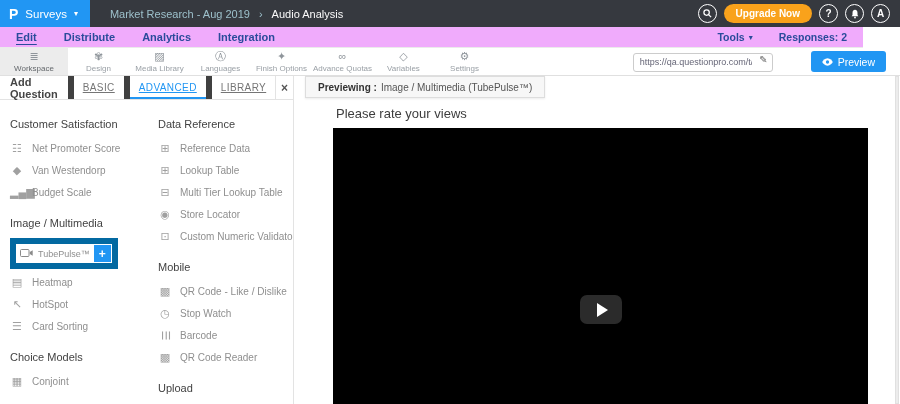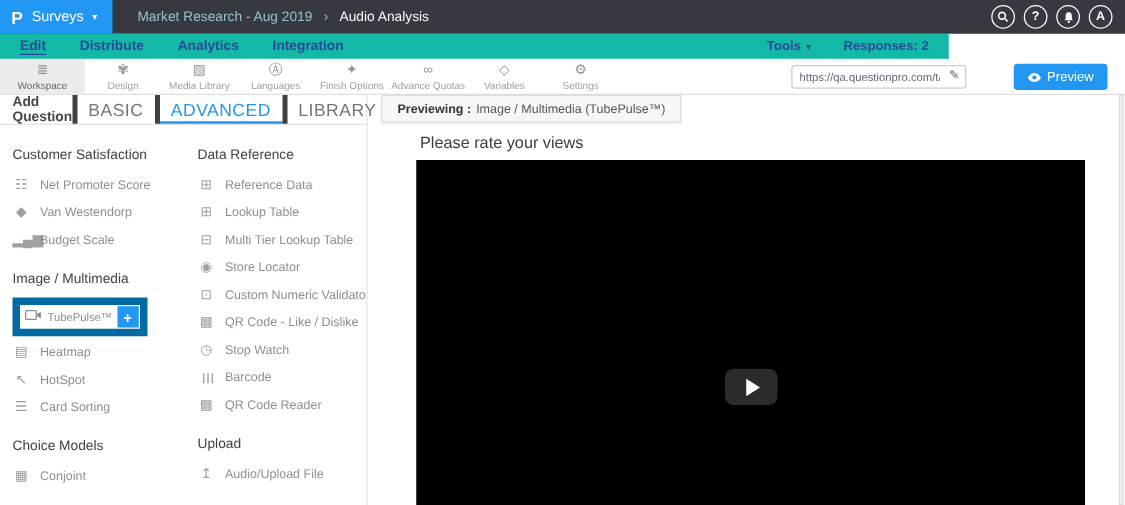--- a/index.html
+++ b/index.html
@@ -14,21 +14,21 @@
   .caret{color:#fff;font-size:8px;}
   .breadcrumb{margin-left:20px;display:flex;gap:9px;align-items:flex-start;font-size:11px;}
   .bc-name{color:#9dc0cb;cursor:pointer;}
   .bc-sep{color:#9dc0cb;font-size:11px;}
   .bc-page{color:#fafafa;}
   .topbar-right{margin-left:auto;display:flex;align-items:center;gap:7px;margin-right:10px;}
   .circle-btn{width:19px;height:19px;border:1.5px solid #fff;border-radius:50%;display:flex;align-items:center;justify-content:center;color:#fff;font-size:10px;font-weight:bold;cursor:pointer;flex:none;}
   .upgrade-btn{height:19px;padding:0 12px;border-radius:10px;background:#f9a21b;color:#fff;font-size:10px;font-weight:bold;display:flex;align-items:center;cursor:pointer;}
 
   
-  .menubar{position:absolute;top:27px;left:0;width:759px;height:21px;background:#14b8a6;border-bottom:1px solid #ebebeb;display:flex;align-items:center;padding:0 16px;}
+  .menubar{position:absolute;top:27px;left:0;width:863px;height:21px;background:#f0abfc;border-bottom:1px solid #ebebeb;display:flex;align-items:center;padding:0 16px;}
   .menu-item{font-size:11px;font-weight:bold;color:#2a4b9b;margin-right:27px;cursor:pointer;}
   .menu-item.active{text-decoration:underline;text-underline-offset:3px;}
   .menubar-right{margin-left:auto;display:flex;gap:26px;align-items:center;}
   .tools-label,.responses-label{font-size:10.5px;font-weight:bold;color:#2a4b9b;cursor:pointer;display:flex;gap:4px;align-items:center;}
   .tools-label .caret{color:#2a4b9b;}
 
   
   .toolbar{position:absolute;top:48px;left:0;width:900px;height:28px;background:#fff;border-bottom:1px solid #e0e0e0;display:flex;align-items:stretch;}
   .tool-item{width:61px;display:flex;flex-direction:column;align-items:center;justify-content:center;gap:2px;cursor:pointer;}
   .tool-item.active{background:#ececec;width:68px;}
@@ -38,21 +38,21 @@
   .toolbar-right{margin-left:auto;display:flex;align-items:center;gap:38px;padding-right:14px;}
   .url-wrap{position:relative;}
   .url-input{width:140px;height:19px;border:1px solid #ccc;border-radius:3px;font-size:9px;color:#667;padding:0 20px 0 6px;font-family:inherit;outline:none;}
   .pencil-icon{position:absolute;right:5px;top:3px;font-size:10px;color:#666;cursor:pointer;}
   .preview-btn{height:21px;padding:0 11px;background:#2196f3;border-radius:3px;color:#fff;font-size:10.5px;display:flex;align-items:center;gap:5px;cursor:pointer;}
 
   
   .panel-header{position:absolute;top:76px;left:0;width:294px;height:24px;border-bottom:1px solid #e3e3e3;border-right:1px solid #e3e3e3;background:#fff;display:flex;align-items:stretch;}
   .panel-title{font-size:11px;font-weight:bold;color:#454545;align-self:center;padding-left:10px;}
   .panel-tabs{margin-left:auto;display:flex;}
-  .panel-tab{font-size:14px;color:#757575;letter-spacing:.4px;display:flex;align-items:center;padding:0 9px;border-left:4px solid #404040;cursor:pointer;}
+  .panel-tab{font-size:10px;color:#757575;letter-spacing:.4px;display:flex;align-items:center;padding:0 9px;border-left:6px solid #404040;cursor:pointer;text-decoration:underline;}
   .panel-tab.active{color:#2196f3;box-shadow:inset 0 -2px 0 #2196f3;}
   .panel-close{width:22px;display:flex;align-items:center;justify-content:center;border-left:1px solid #e3e3e3;color:#555;font-size:12px;font-weight:bold;cursor:pointer;}
   .panel-body{position:absolute;top:100px;left:0;width:294px;height:304px;border-right:1px solid #e3e3e3;overflow:hidden;background:#fff;}
   .col{position:absolute;top:12px;}
   .col-left{left:10px;width:138px;}
   .col-mid{left:158px;width:134px;}
   .section-title{font-size:11px;color:#424242;font-weight:normal;margin:14px 0 7px;}
   .col .section-title:first-child{margin-top:6px;}
   .qt-item{display:flex;align-items:center;gap:8px;height:22px;cursor:pointer;}
   .qt-icon{width:14px;text-align:center;font-size:11px;color:#a0a0a0;flex:none;line-height:1;}
@@ -87,20 +87,21 @@
     <span class="bc-sep">›</span>
     <span class="bc-page">Audio Analysis</span>
   </div>
   <div class="topbar-right">
     <div class="circle-btn">
       <svg width="9" height="9" viewBox="0 0 10 10">
           <circle cx="4" cy="4" r="3" fill="none" stroke="#fff" stroke-width="1.4"></circle>
           <line x1="6.2" y1="6.2" x2="9" y2="9" stroke="#fff" stroke-width="1.4"></line>
         </svg>
     </div>
+    <div class="upgrade-btn">Upgrade Now</div>
     <div class="circle-btn">
       <span>?</span>
     </div>
     <div class="circle-btn">
       <svg width="10" height="10" viewBox="0 0 10 10">
           <path d="M5 0.8 C3.3 0.8 2.5 2.1 2.5 3.9 L2.5 5.9 L1.6 7.2 L8.4 7.2 L7.5 5.9 L7.5 3.9 C7.5 2.1 6.7 0.8 5 0.8 Z" fill="#fff"></path>
           <circle cx="5" cy="8.5" r="0.9" fill="#fff"></circle>
         </svg>
     </div>
     <div class="circle-btn">
@@ -234,20 +235,21 @@
         <span class="qt-label">Multi Tier Lookup Table</span>
       </div>
       <div class="qt-item">
         <span class="qt-icon">◉</span>
         <span class="qt-label">Store Locator</span>
       </div>
       <div class="qt-item">
         <span class="qt-icon">⊡</span>
         <span class="qt-label">Custom Numeric Validator</span>
       </div>
+      <div class="section-title">Mobile</div>
       <div class="qt-item">
         <span class="qt-icon">▩</span>
         <span class="qt-label">QR Code - Like / Dislike</span>
       </div>
       <div class="qt-item">
         <span class="qt-icon">◷</span>
         <span class="qt-label">Stop Watch</span>
       </div>
       <div class="qt-item">
         <span class="qt-icon rot90">☰</span>

